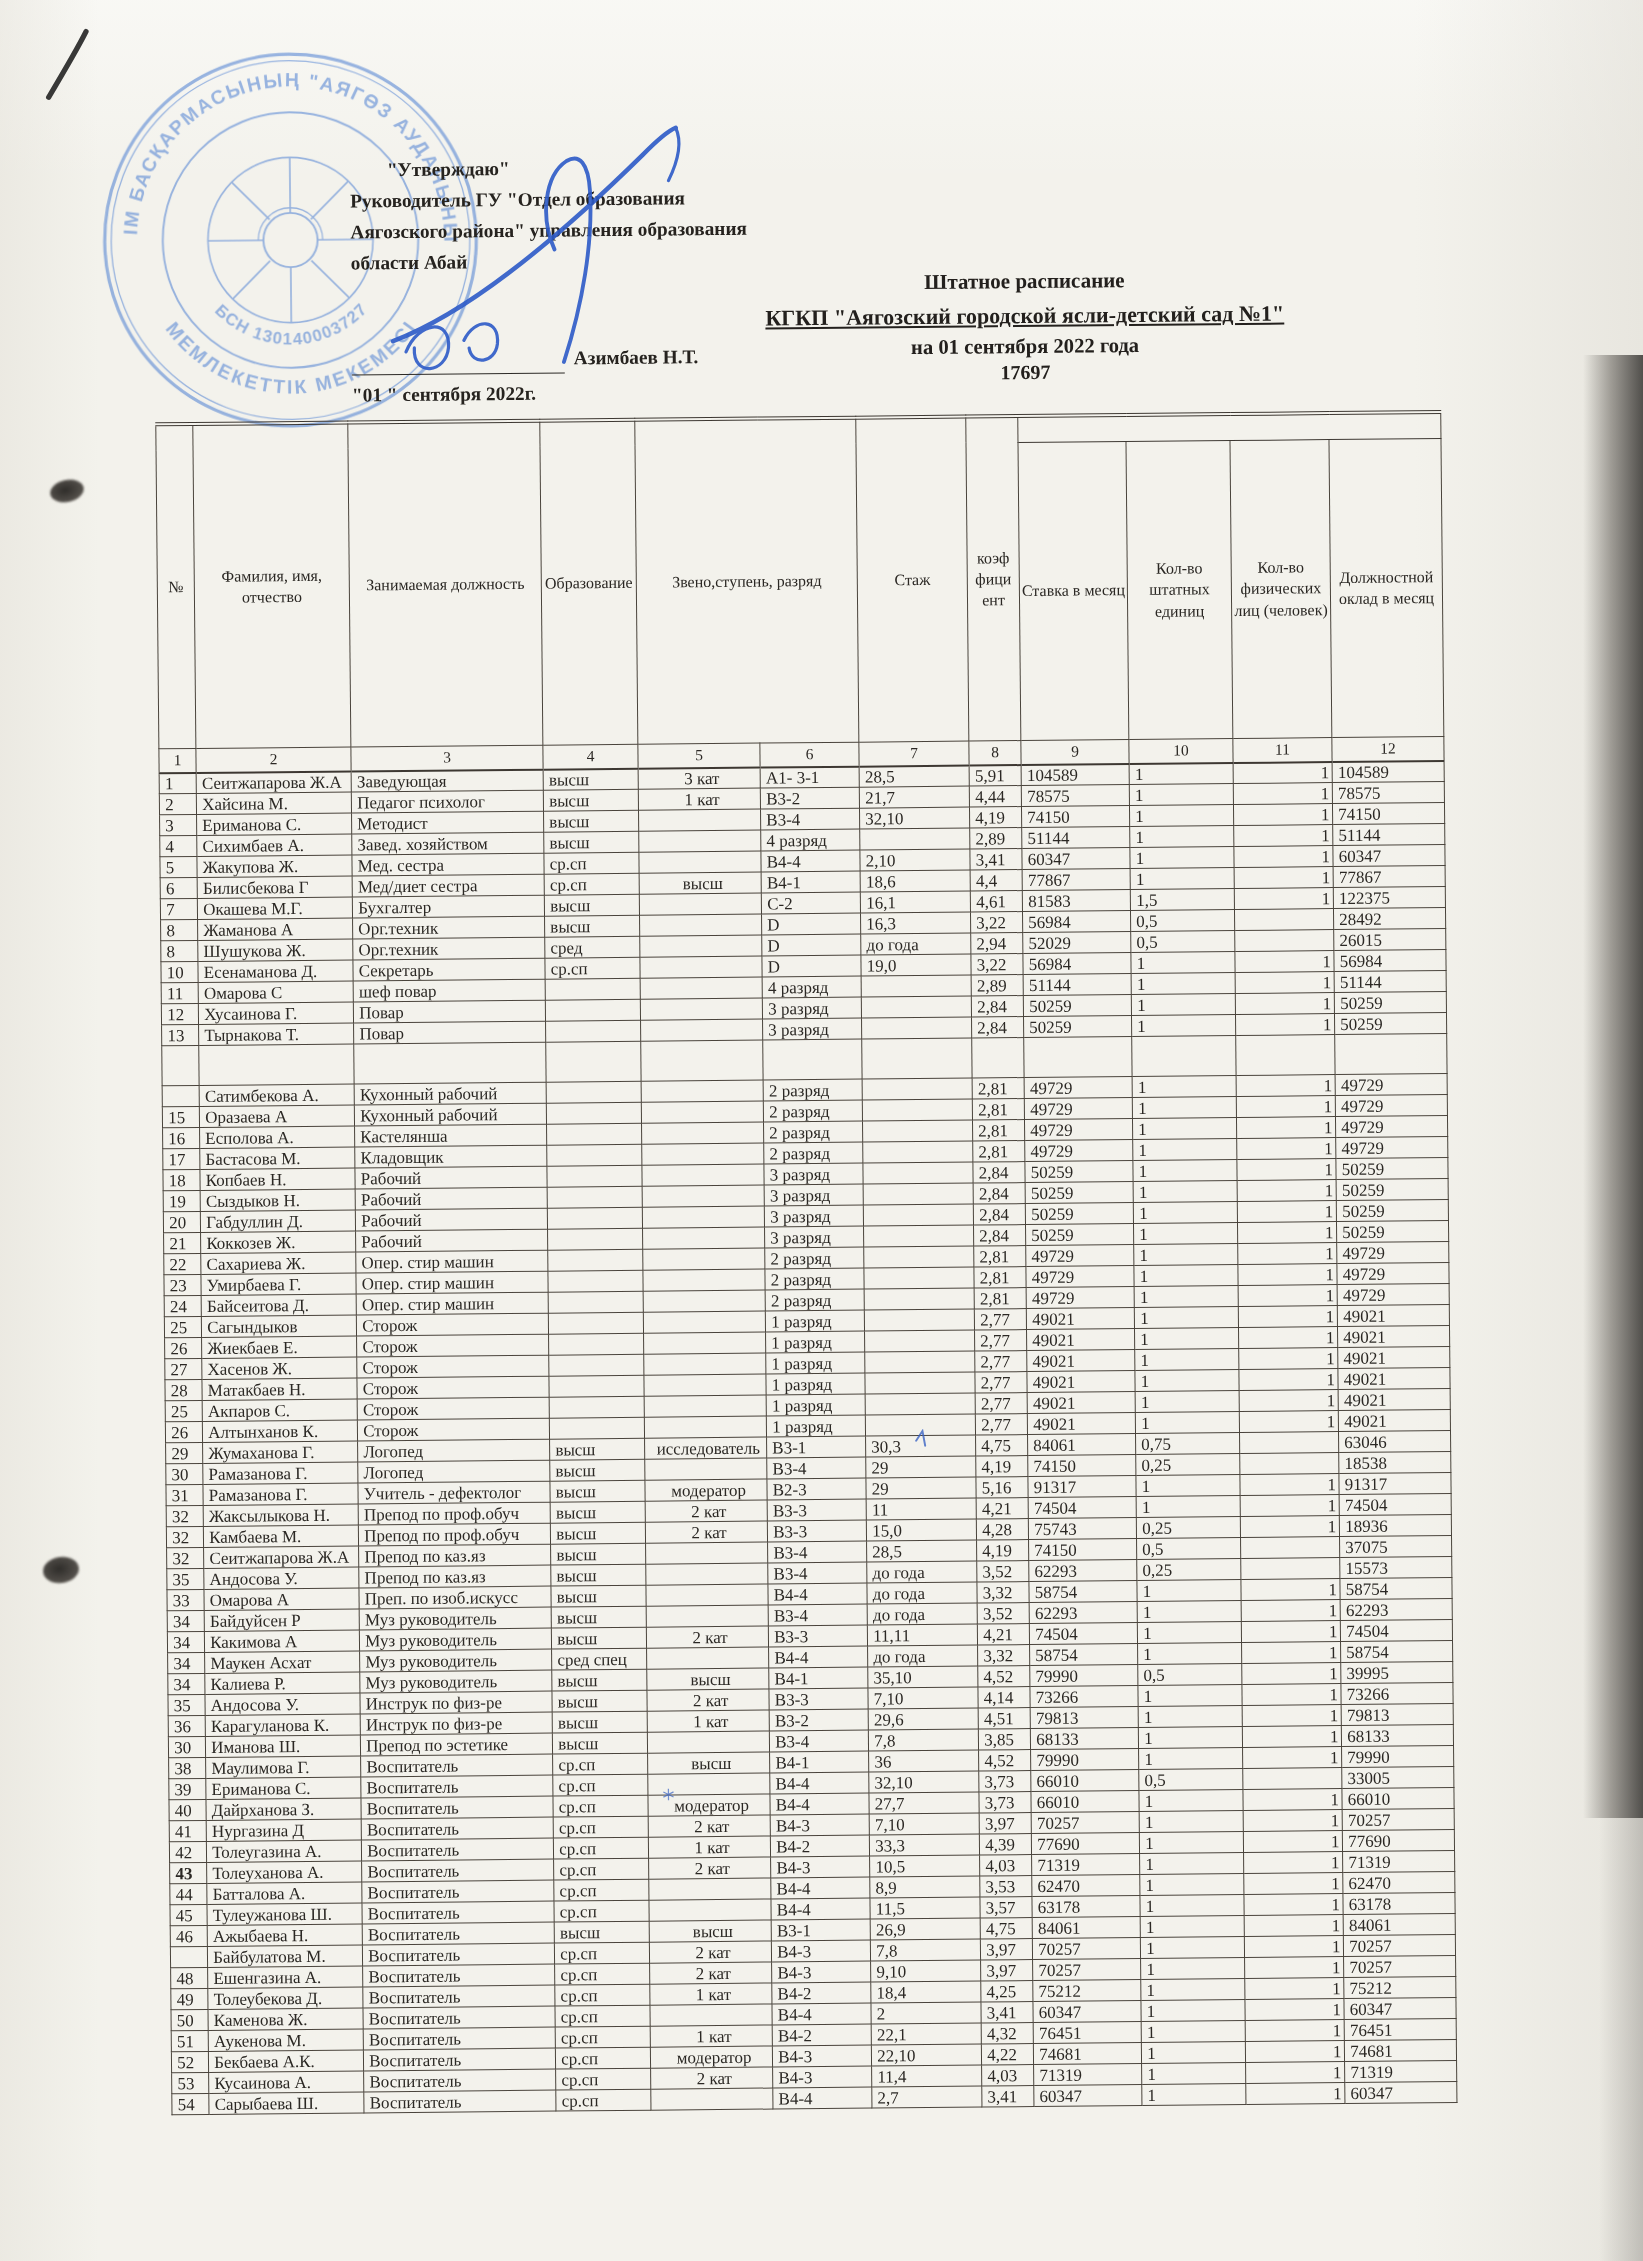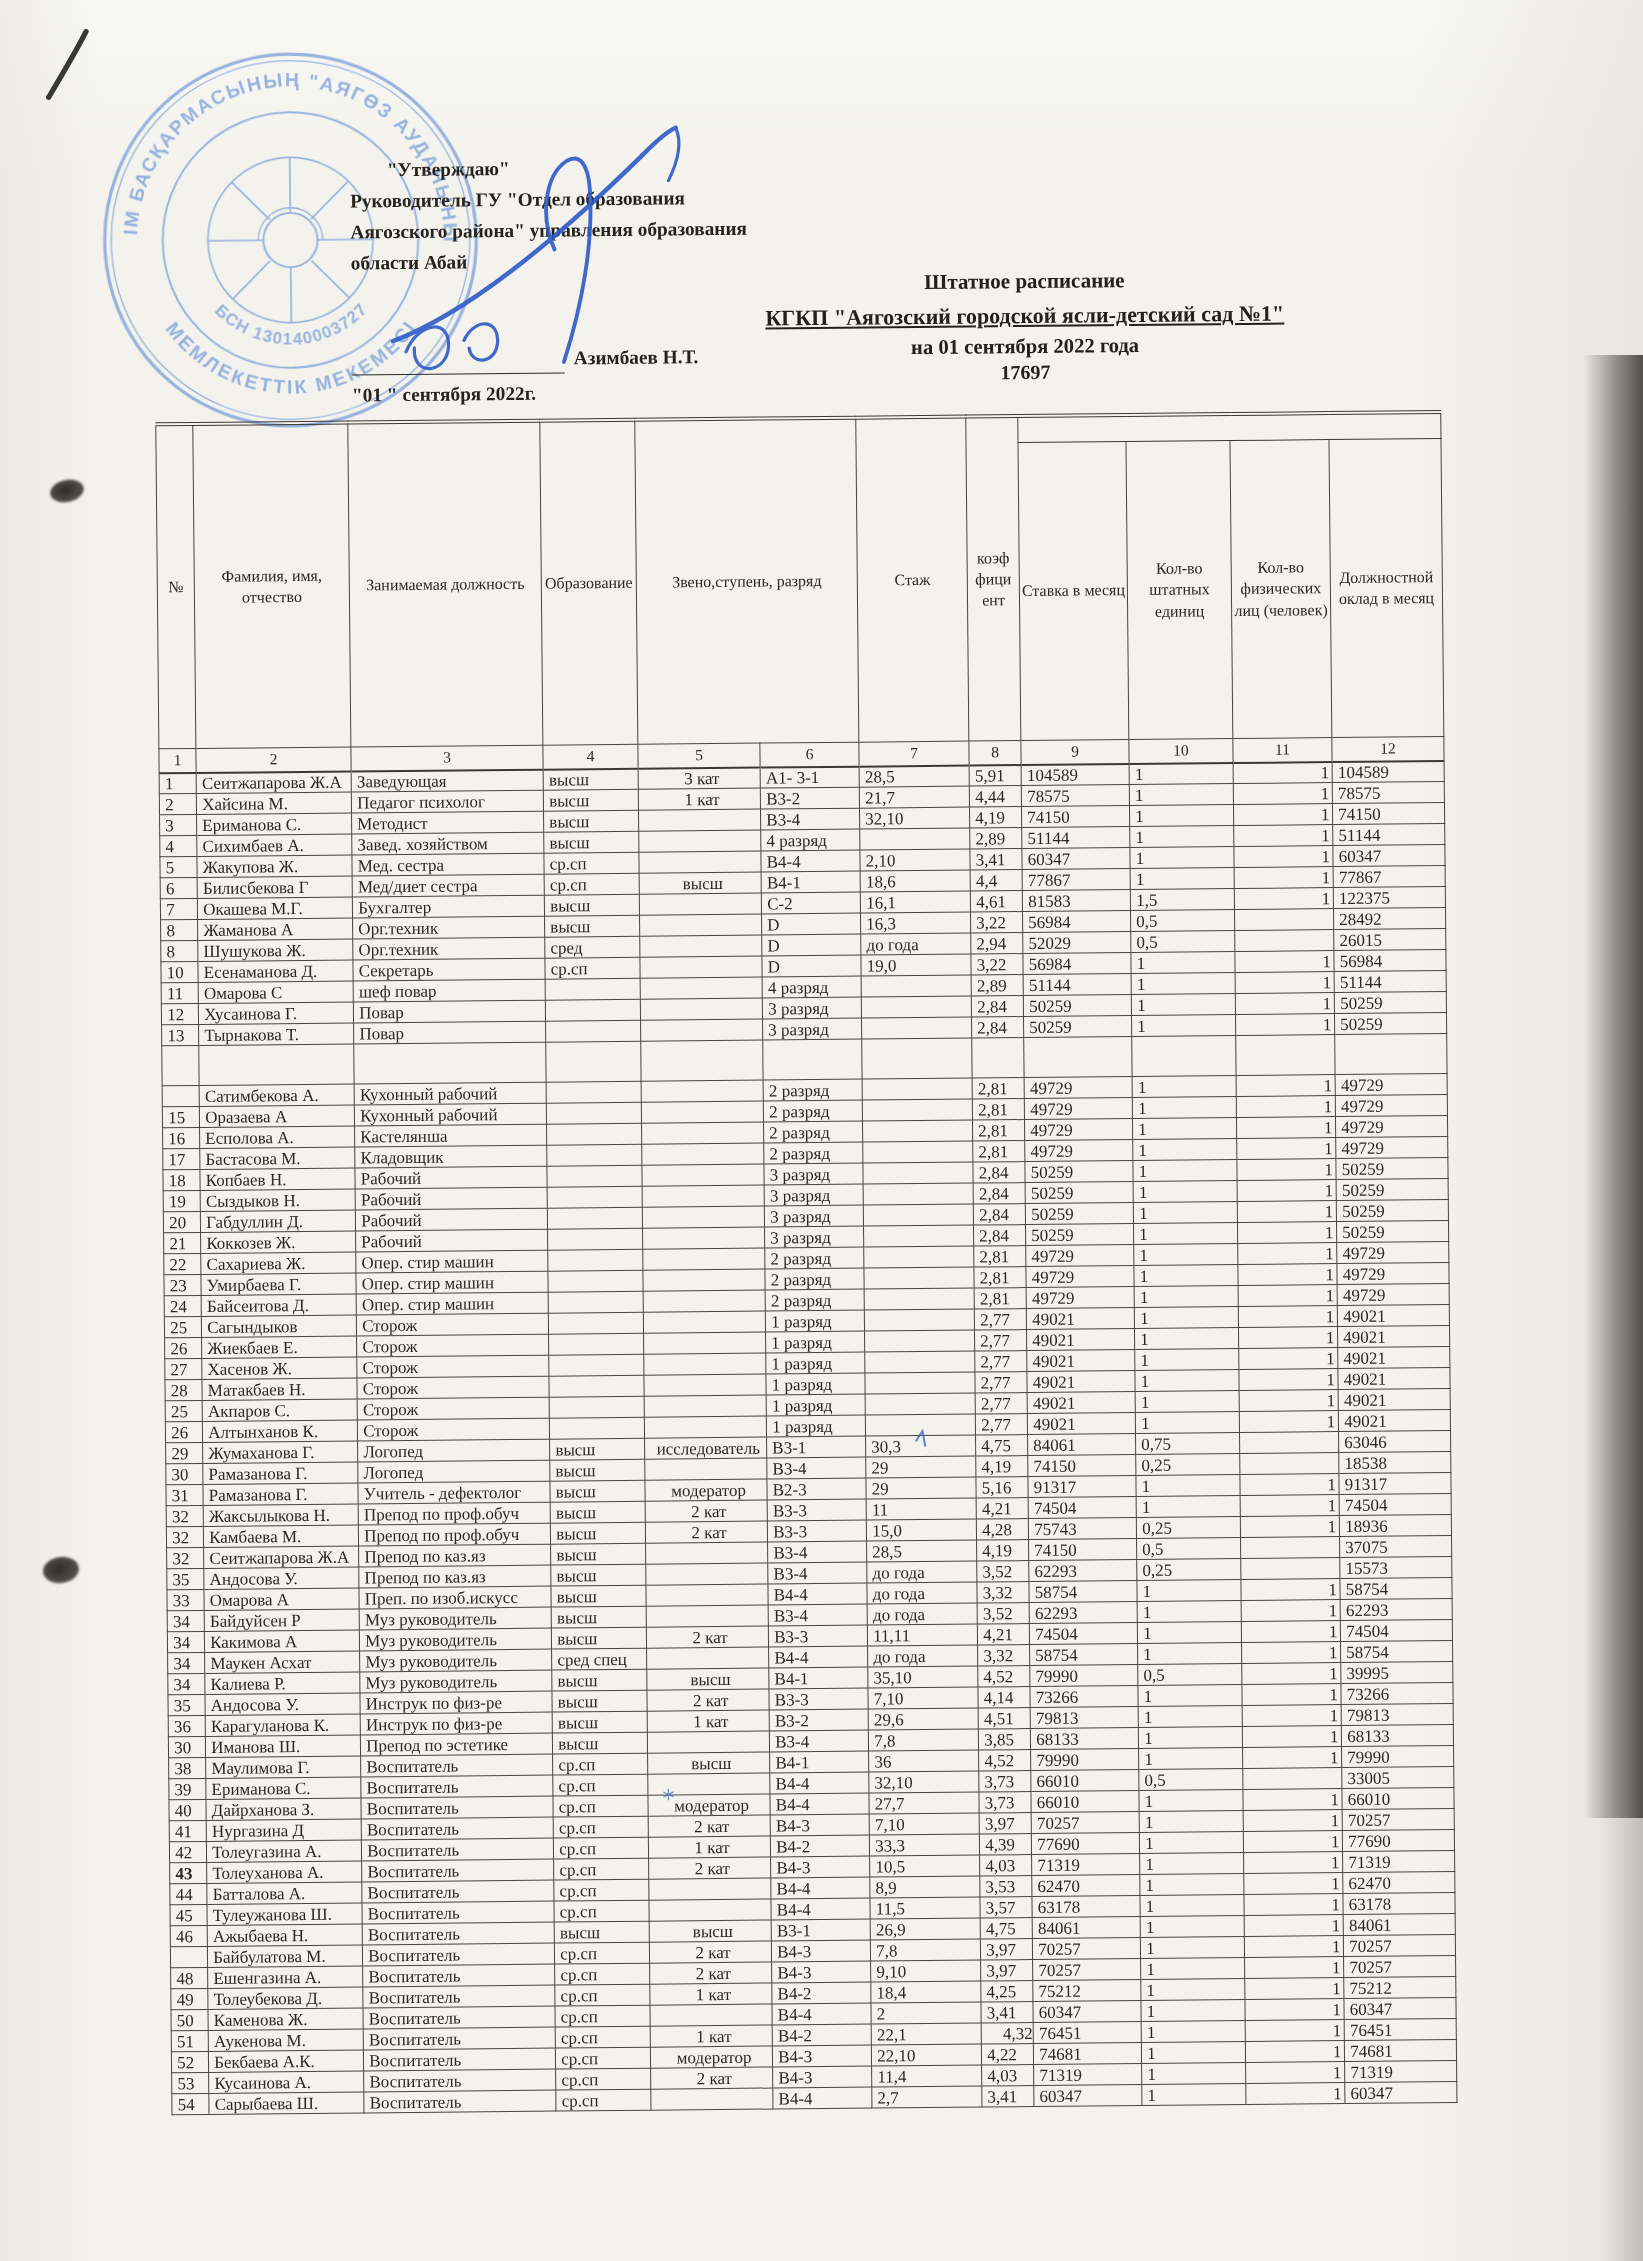--- a/index.html
+++ b/index.html
@@ -1001,21 +1001,21 @@
             <td class="c11" style="text-align: left;">60347</td>
           </tr>
           <tr>
             <td class="c0" style="text-align: left;">51</td>
             <td class="c1" style="text-align: left;">Аукенова М.</td>
             <td class="c2" style="text-align: left;">Воспитатель</td>
             <td class="c3" style="text-align: left;">ср.сп</td>
             <td class="c4" style="text-align: center;">1 кат</td>
             <td class="c5" style="text-align: left;">В4-2</td>
             <td class="c6" style="text-align: left;">22,1</td>
-            <td class="c7" style="text-align: right;">4,32</td>
+            <td class="c7" style="text-align: left;">4,32</td>
             <td class="c8" style="text-align: left;">76451</td>
             <td class="c9" style="text-align: left;">1</td>
             <td class="c10" style="text-align: right;">1</td>
             <td class="c11" style="text-align: left;">76451</td>
           </tr>
           <tr>
             <td class="c0" style="text-align: left;">52</td>
             <td class="c1" style="text-align: left;">Бекбаева А.К.</td>
             <td class="c2" style="text-align: left;">Воспитатель</td>
             <td class="c3" style="text-align: left;">ср.сп</td>

